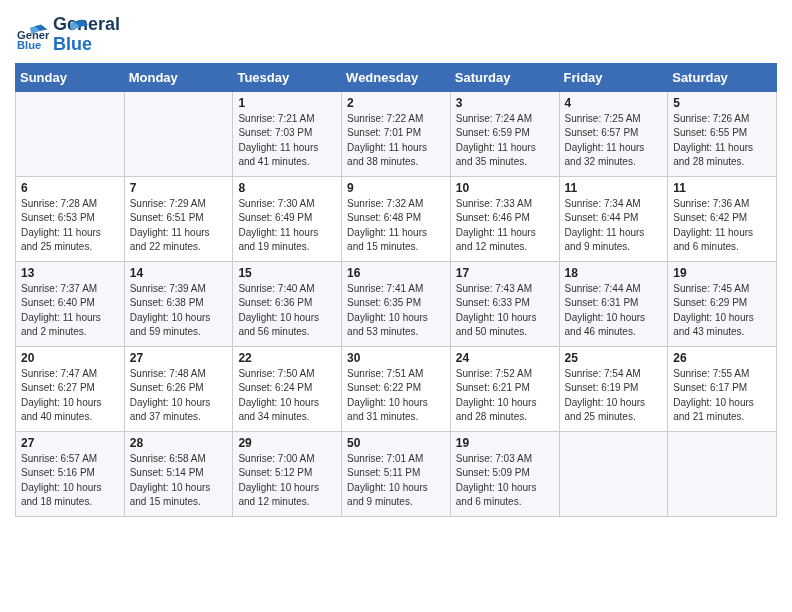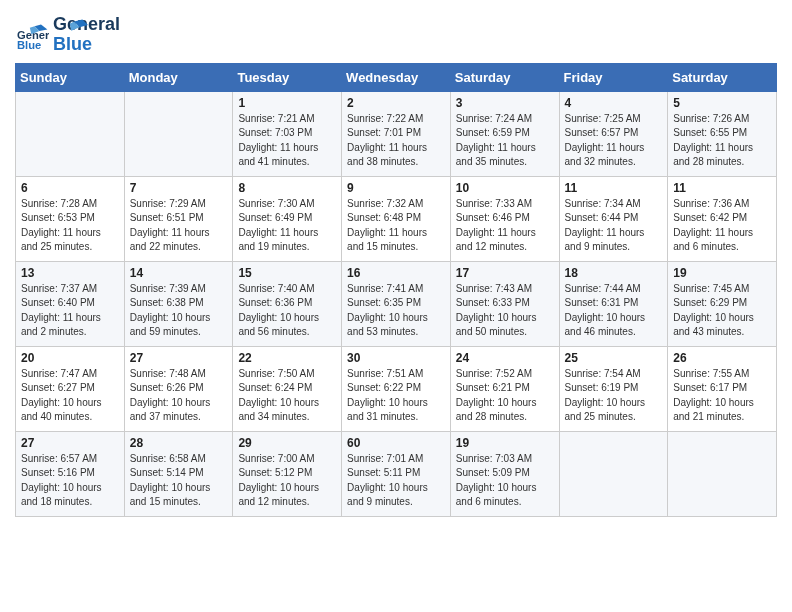--- a/index.html
+++ b/index.html
@@ -240,21 +240,21 @@
         </td>
         <td>
           <span class="day-number">28</span>
           <div class="cell-content">Sunrise: 6:58 AM<br>Sunset: 5:14 PM<br>Daylight: 10 hours and 15 minutes.</div>
         </td>
         <td>
           <span class="day-number">29</span>
           <div class="cell-content">Sunrise: 7:00 AM<br>Sunset: 5:12 PM<br>Daylight: 10 hours and 12 minutes.</div>
         </td>
         <td>
-          <span class="day-number">60</span>
+          <span class="day-number">50</span>
           <div class="cell-content">Sunrise: 7:01 AM<br>Sunset: 5:11 PM<br>Daylight: 10 hours and 9 minutes.</div>
         </td>
         <td>
           <span class="day-number">19</span>
           <div class="cell-content">Sunrise: 7:03 AM<br>Sunset: 5:09 PM<br>Daylight: 10 hours and 6 minutes.</div>
         </td>
         <td></td>
         <td></td>
       </tr>
     </tbody>

